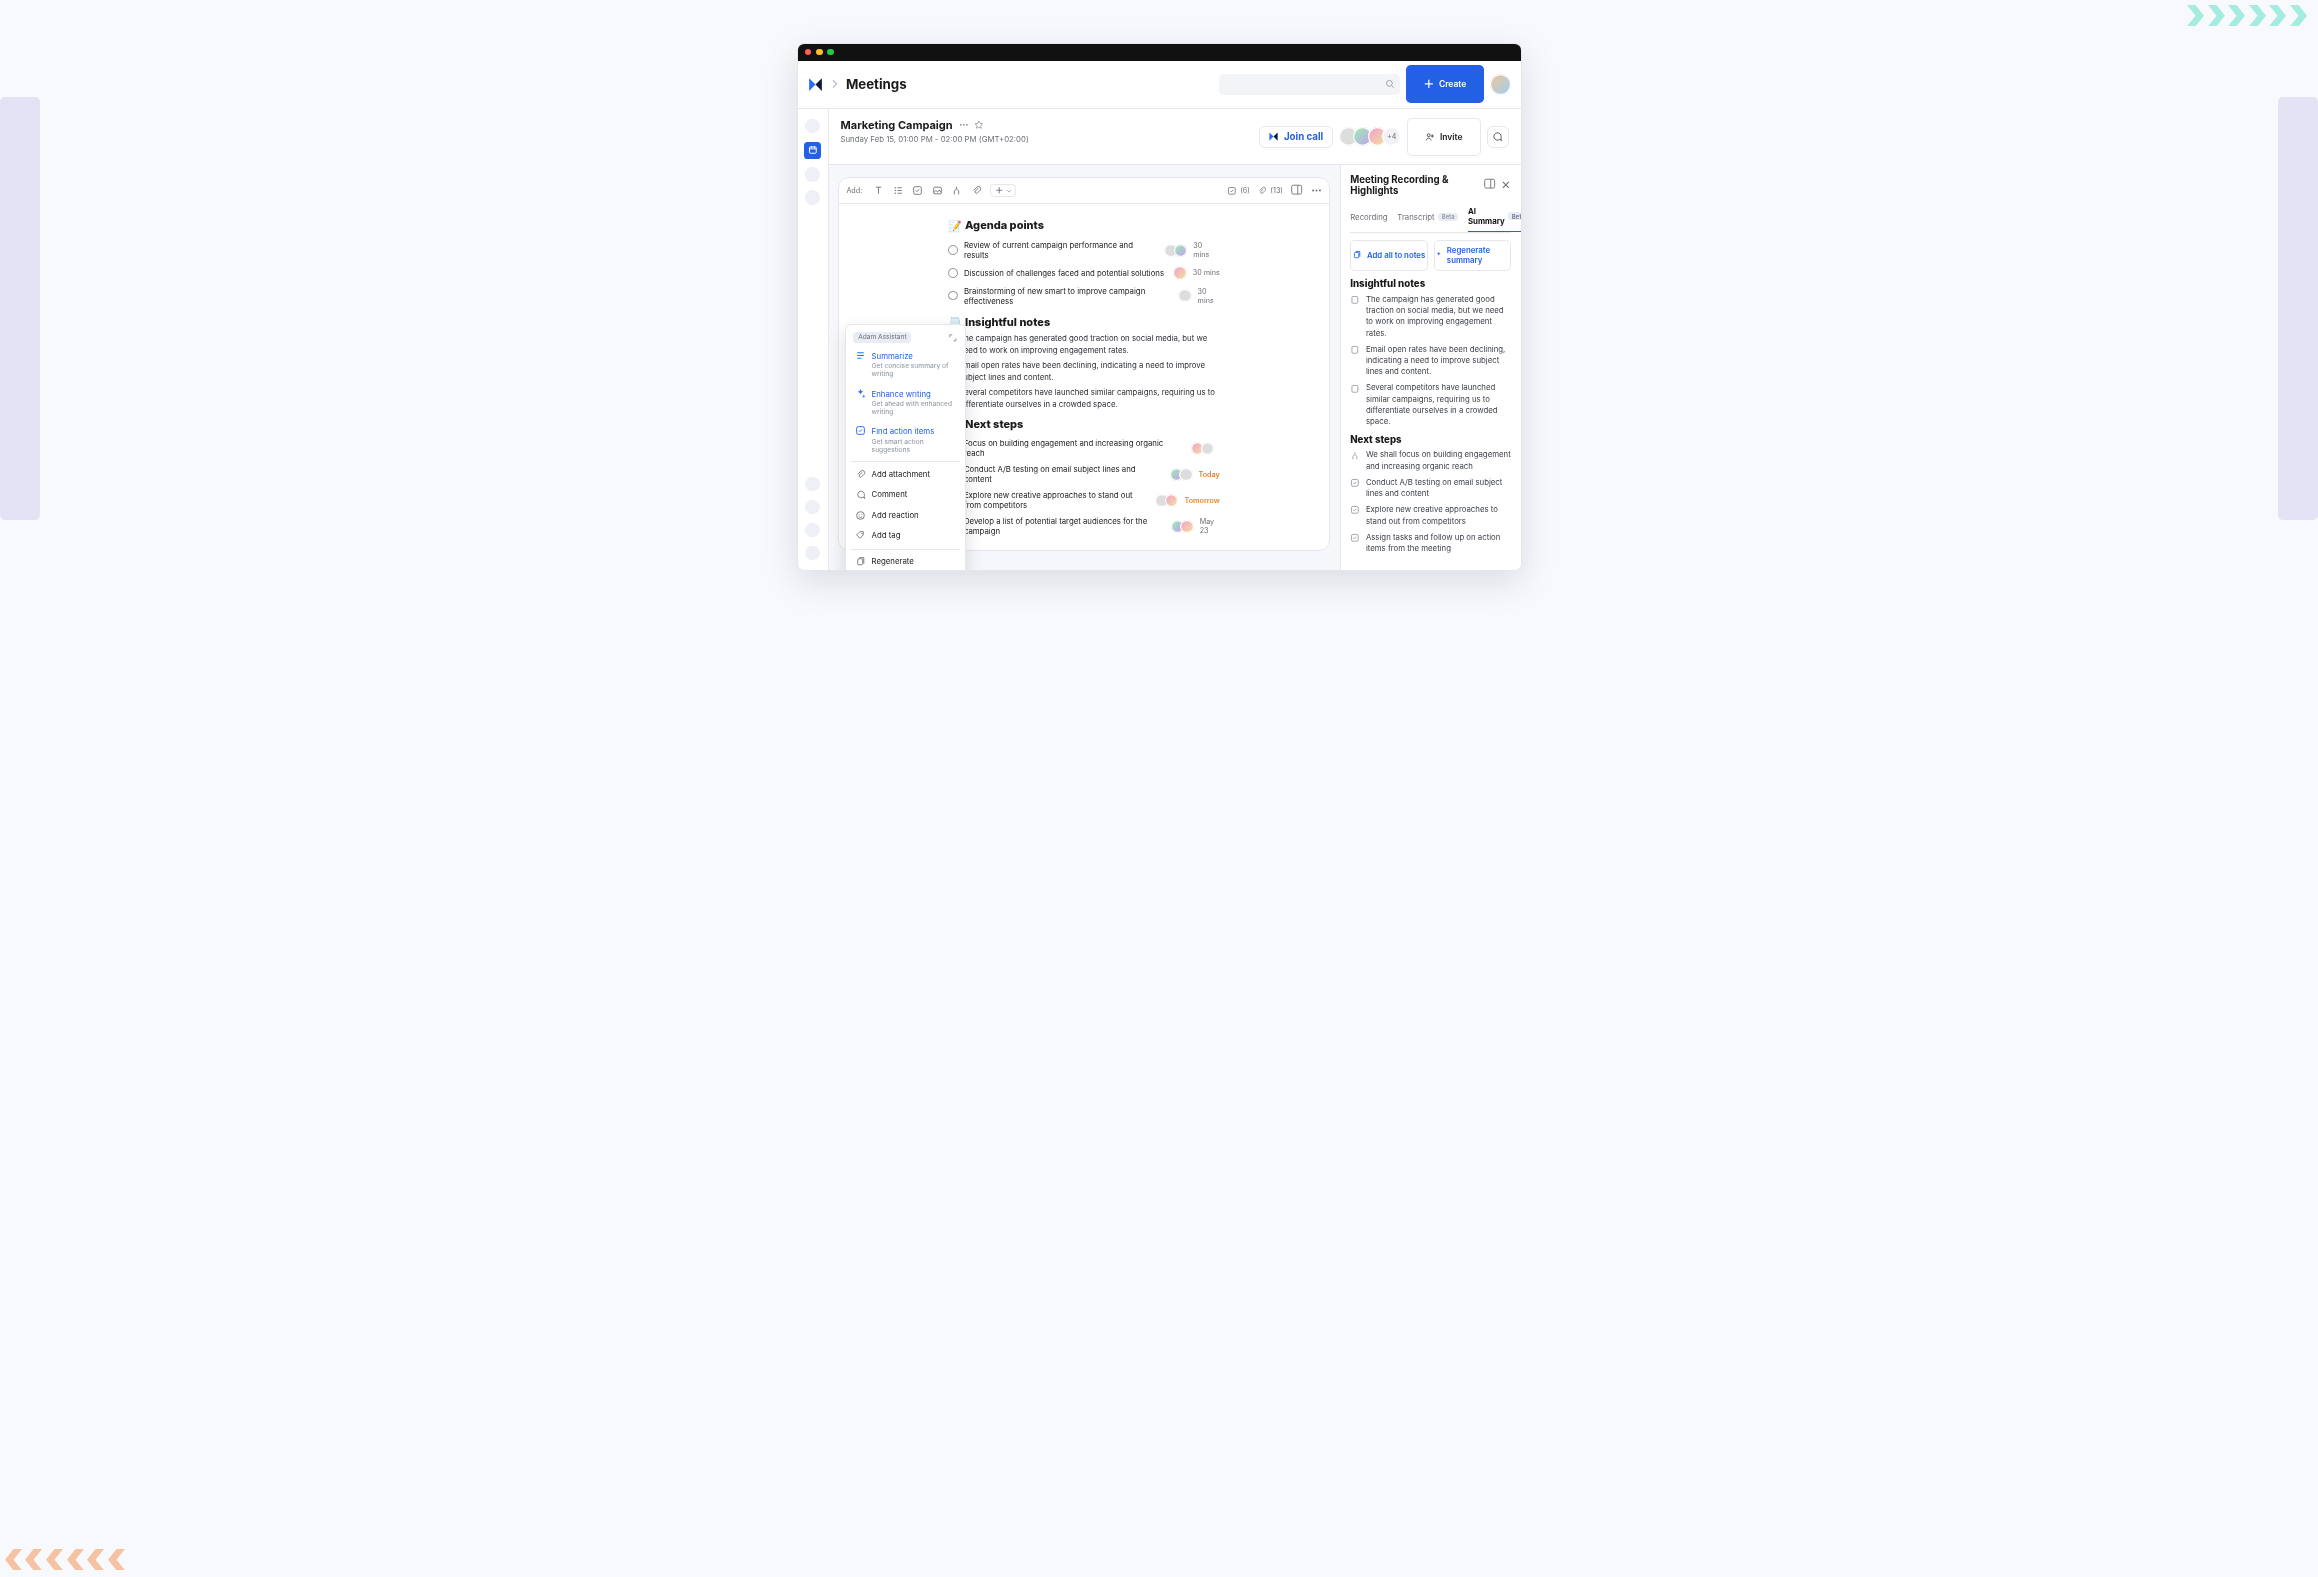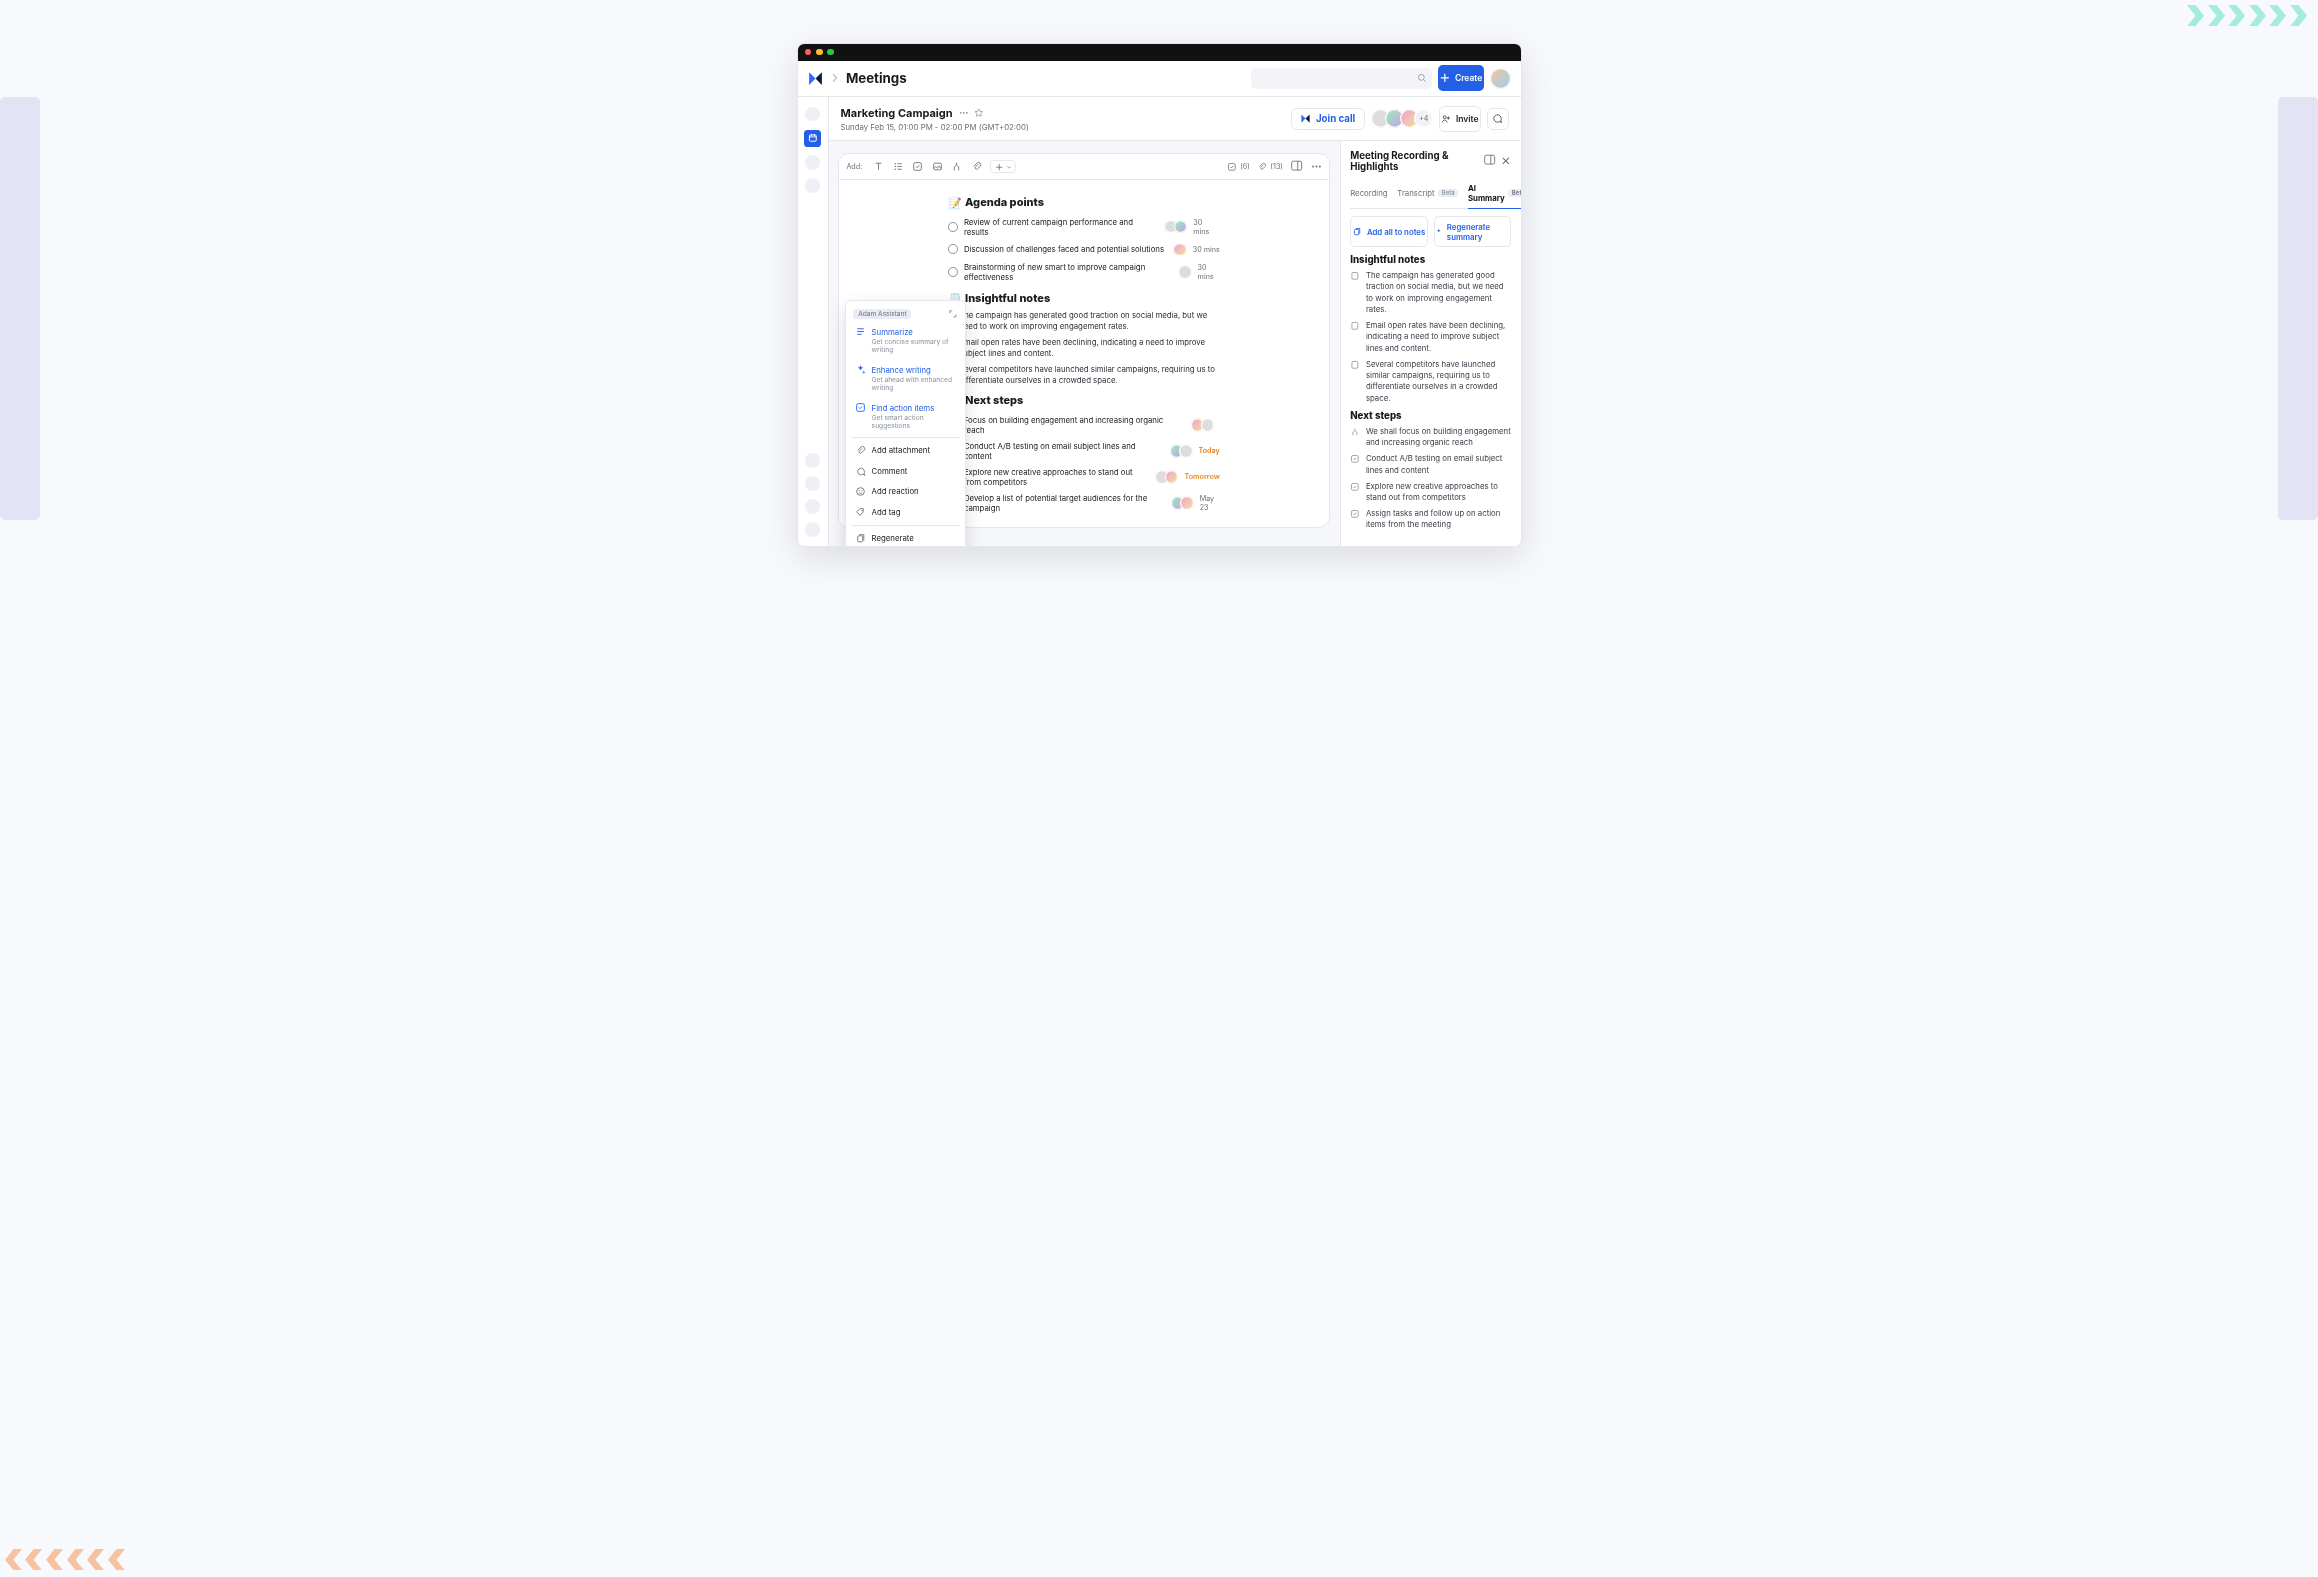--- a/index.html
+++ b/index.html
@@ -78,21 +78,21 @@
   .logo svg{width:17px;height:17px}
   .chev-div{width:9.7px;height:9.7px;color:#B8BDC7}
   .crumb{font-weight:700;font-size:13.3px}
   .spacer{flex:1}
   .search{
     width:181px;height:20.5px;background:#F3F4F7;border-radius:4.8px;
     display:flex;align-items:center;justify-content:flex-end;padding:0 6px;color:#9aa0aa;
   }
   .btn{
     display:inline-flex;align-items:center;gap:4.8px;
-    height:26px;padding:0 1px;border-radius:4.8px;font-weight:600;font-size:8.5px;border:0.6px solid transparent;
+    height:38px;padding:0 17px;border-radius:4.8px;font-weight:600;font-size:8.5px;border:0.6px solid transparent;
     cursor:pointer;user-select:none;
   }
   .btn.primary{background:var(--blue);color:#fff}
   .btn.ghost{border-color:var(--border);background:#fff;color:#222}
   .avatar{
     width:20.5px;height:20.5px;border-radius:50%;
     background:#EBD29B;display:grid;place-items:center;overflow:hidden;
     box-shadow:inset 0 0 0 1.2px #fff;
   }
   .layout{
@@ -104,21 +104,21 @@
   }
   .rail .pill{width:14.5px;height:14.5px;border-radius:50%;background:#EEF0F5}
   .rail .cal{width:17px;height:17px;border-radius:3.6px;background:var(--blue);display:grid;place-items:center;color:#fff}
 
   .content{
     display:grid;grid-template-columns:1fr 181px;
   }
   
   .meet-head{
     grid-column:1/3;
-    display:flex;align-items:center;gap:9.7px;
+    display:flex;align-items:flex-start;gap:9.7px;
     padding:8.5px 12px;border-bottom:0.6px solid var(--border);
   }
   .meet-head .title{font-weight:700;font-size:11px}
   .meet-head .sub{color:var(--ink-muted);font-size:7.8px;margin-top:2.4px}
   .meet-head .left{min-width:0}
   .meet-head .right{margin-left:auto;display:flex;align-items:center;gap:6px}
   .joincall{border:0.6px solid var(--border);color:var(--blue);font-weight:700;background:#fff;height:22px;border-radius:6px;padding:0 8.5px;display:inline-flex;align-items:center;gap:4.8px}
   .avastack{display:flex}
   .avastack .a{width:19.3px;height:19.3px;border-radius:50%;margin-left:-4.8px;background:#ddd;box-shadow:inset 0 0 0 1.2px #fff}
   .avastack .a:first-child{margin-left:0}

